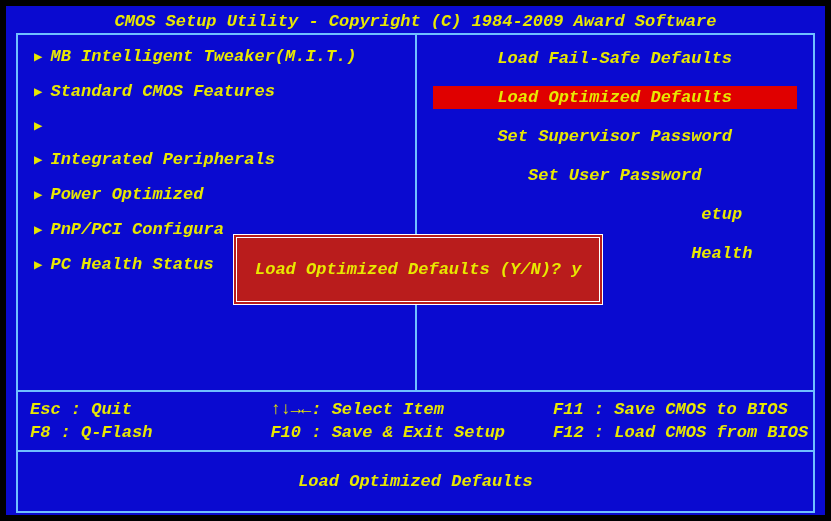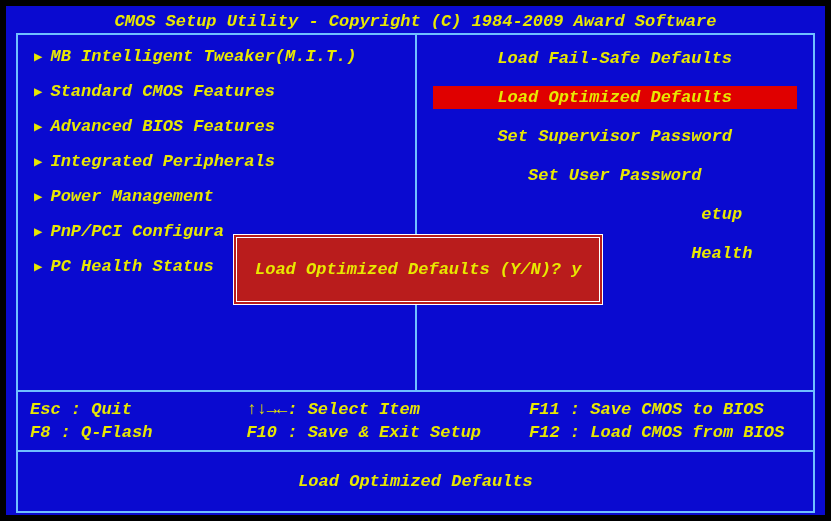--- a/index.html
+++ b/index.html
@@ -107,29 +107,28 @@
         <div class="menu-item">
           <span class="arrow">▶</span>
           <span>MB Intelligent Tweaker(M.I.T.)</span>
         </div>
         <div class="menu-item">
           <span class="arrow">▶</span>
           <span>Standard CMOS Features</span>
         </div>
         <div class="menu-item">
           <span class="arrow">▶</span>
-          <span>Advanced BIOS Features</span>
         </div>
         <div class="menu-item">
           <span class="arrow">▶</span>
           <span>Integrated Peripherals</span>
         </div>
         <div class="menu-item">
           <span class="arrow">▶</span>
-          <span>Power Management</span>
+          <span>Power Optimized</span>
         </div>
         <div class="menu-item">
           <span class="arrow">▶</span>
           <span>PnP/PCI Configura</span>
         </div>
         <div class="menu-item">
           <span class="arrow">▶</span>
           <span>PC Health Status</span>
         </div>
       </div>
@@ -142,21 +141,21 @@
         <div class="right-item" style="padding-left: 220px;">etup</div>
         <div class="right-item" style="padding-left: 220px;">Health</div>
       </div>
     </div>
 
     <div class="help-section">
       <div class="help-group">
         <div class="help-row">Esc : Quit</div>
         <div class="help-row">F8  : Q-Flash</div>
       </div>
-      <div class="help-group" style="margin-left:46px;justify-content:flex-end;">
+      <div class="help-group" style="margin-left:70px;justify-content:flex-end;">
         <div class="help-row">↑↓→←: Select Item</div>
         <div class="help-row">F10 : Save &amp; Exit Setup</div>
       </div>
       <div class="help-group">
         <div class="help-row">F11 : Save CMOS to BIOS</div>
         <div class="help-row">F12 : Load CMOS from BIOS</div>
       </div>
     </div>
 
     <div class="footer">Load Optimized Defaults</div>

